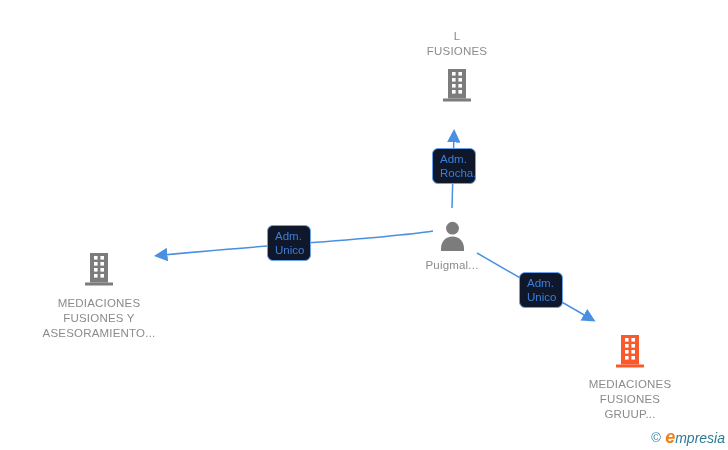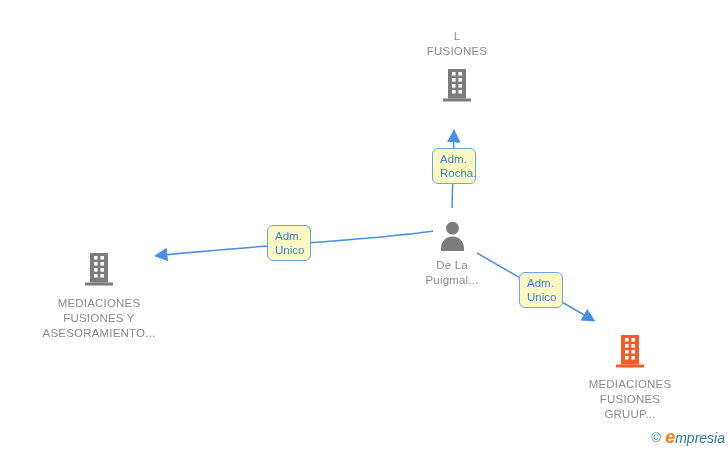--- a/index.html
+++ b/index.html
@@ -19,21 +19,21 @@
   .node-top .icon { margin-top:10px; }
   .node-left   { left:19px;  top:253px; }
   .node-left .labels { margin-top:6px; }
   .node-person { left:372px; top:221px; }
   .node-person .labels { margin-top:3px; }
   .node-right  { left:550px; top:335px; }
   .node-right .labels { margin-top:5px; }
 
   .edge-label {
     position:absolute; width:44px; height:36px; box-sizing:border-box;
-    background:#fef9c3; border:1px solid #6ba3ea; border-radius:6px;
+    background:#0f172a; border:1px solid #6ba3ea; border-radius:6px;
     padding:3px 0 0 7px; font-size:11.5px; line-height:14px; color:#3c7ed8;
     cursor:pointer;
   }
   .edge-label-solid { left:432px; top:148px; }
   .edge-label-unico-left  { left:267px; top:225px; }
   .edge-label-unico-right { left:519px; top:272px; }
 
   .brand-logo {
     position:absolute; right:3px; bottom:2px; white-space:nowrap; cursor:pointer;
     font-family:Liberation Sans, sans-serif; font-style:italic;
@@ -102,21 +102,20 @@
   </div>
 
   <div class="node node-person">
     <span class="icon icon-gray">
       <svg width="33" height="30" viewBox="0 0 32 30">
         <circle cx="16" cy="7.2" r="6.4" fill="currentColor"></circle>
         <path d="M16 15.5 C 9 15.5 4.5 20.5 4.5 27.5 L4.5 30 L27.5 30 L27.5 27.5 C27.5 20.5 23 15.5 16 15.5 Z" fill="currentColor"></path>
       </svg>
     </span>
     <div class="labels">
-      <div class="node-label">De La</div>
       <div class="node-label">Puigmal...</div>
     </div>
   </div>
 
   <div class="node node-right">
     <span class="icon icon-orange">
       <svg width="30" height="33" viewBox="0 0 30 33">
         <rect x="1" y="29.5" width="28" height="3" fill="currentColor"></rect>
         <rect x="6" y="0" width="18" height="29.5" fill="currentColor"></rect>
         <rect x="10" y="3" width="3.6" height="3.6" fill="#fff"></rect>

